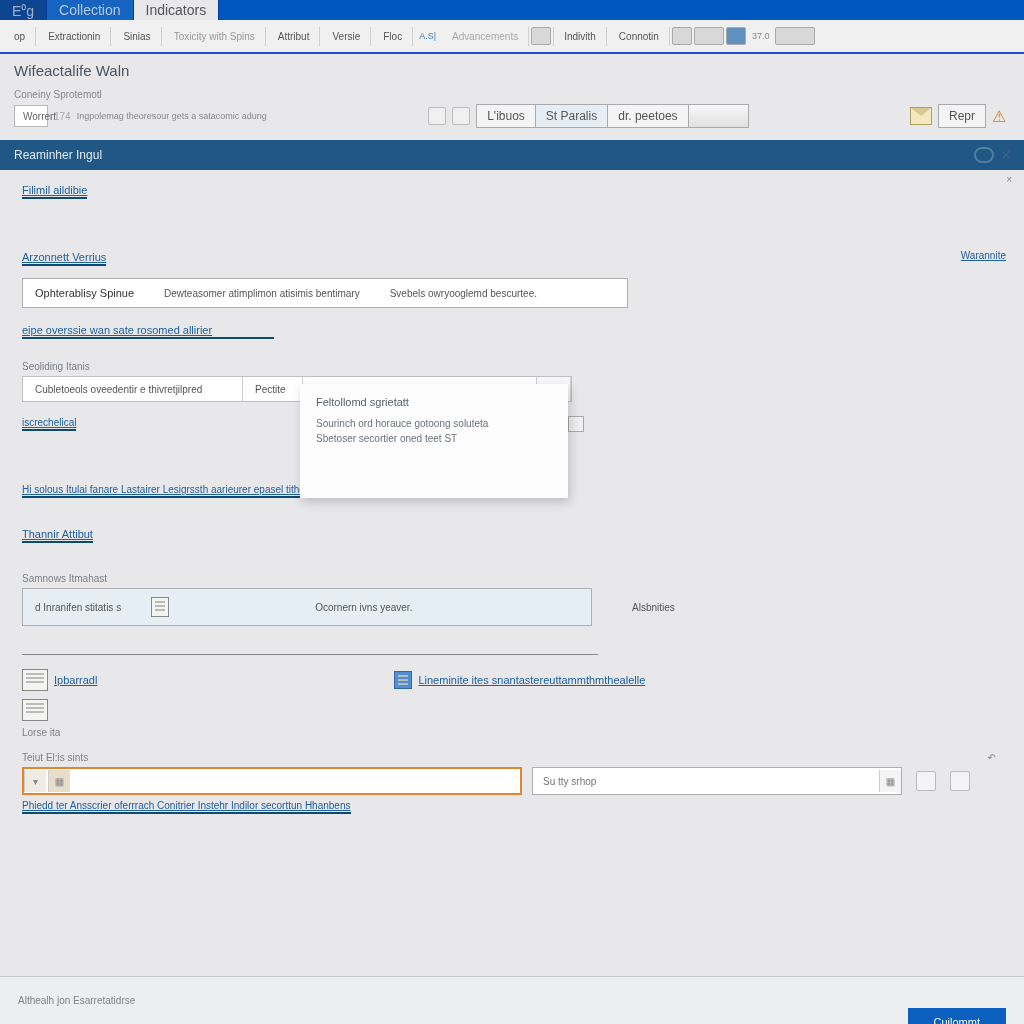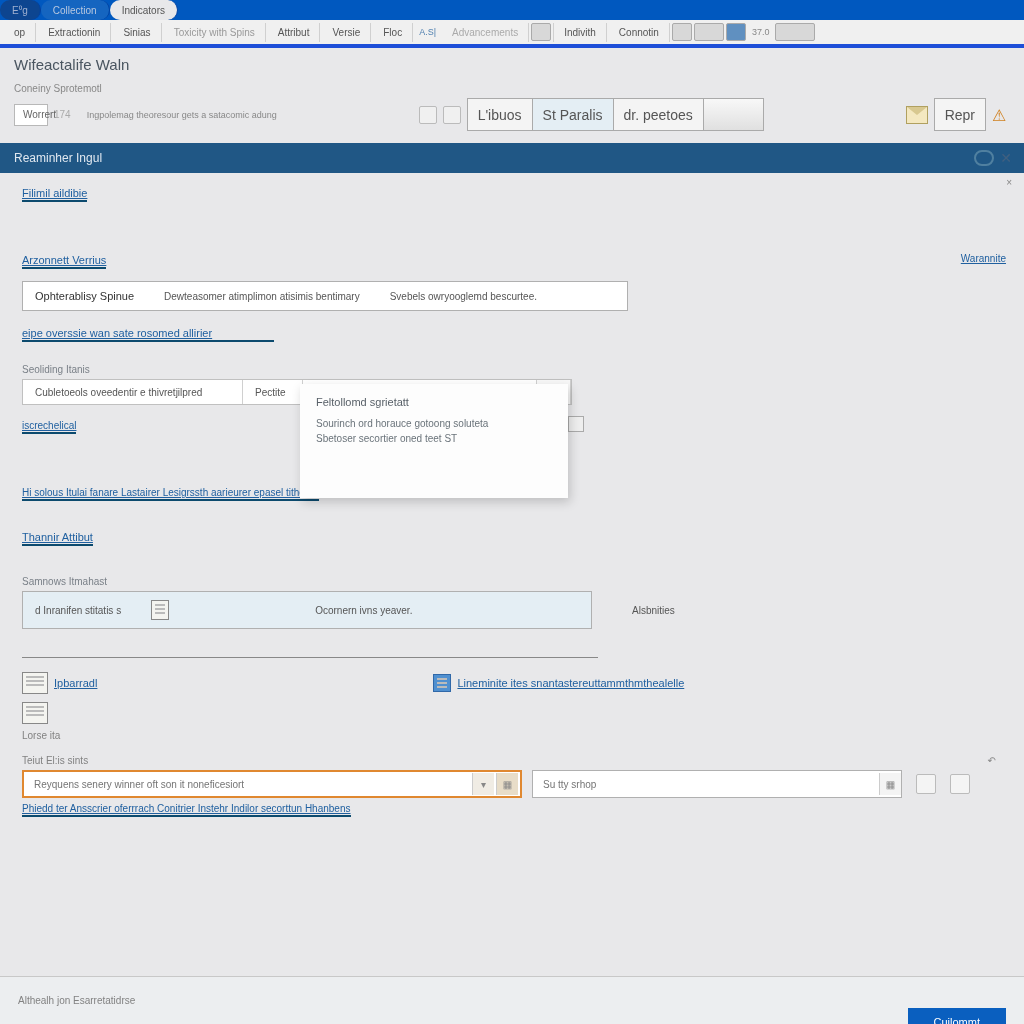--- a/index.html
+++ b/index.html
@@ -1,39 +1,39 @@
 <!DOCTYPE html>
 <html><head>
 <meta charset="utf-8">
 <style>
 * { box-sizing: border-box; margin: 0; padding: 0; font-family: Arial, sans-serif; }
 body { width: 1024px; height: 1024px; background: #e8e8ea; overflow: hidden; position: relative; }
 
 
 .top-bar { background: #0058bf; height: 20px; display: flex; align-items: stretch; }
-.top-tab { padding: 0 12px; font-size: 10px; color: #b8c8e0; display: flex; align-items: center; background: #1565c0; border-right: 1px solid #0040a0; cursor: pointer; border-radius: 10px; }
+.top-tab { padding: 0 12px; font-size: 14px; color: #b8c8e0; display: flex; align-items: center; background: #1565c0; border-right: 1px solid #0040a0; cursor: pointer; }
 .top-tab.first { background: #0d4590; color: #a0b0d0; }
 .top-tab.active { background: #e8e8ea; color: #555; }
 
 
-.toolbar { background: #f0f0f0; height: 28px; display: flex; align-items: center; border-bottom: 4px solid #1d4ed8; padding: 0 4px; gap: 2px; }
+.toolbar { background: #f0f0f0; height: 34px; display: flex; align-items: center; border-bottom: 2px solid #1d4ed8; padding: 0 4px; gap: 2px; }
 .tb-item { font-size: 10px; color: #555; padding: 4px 10px; border-right: 1px solid #d0d0d0; display: flex; align-items: center; gap: 4px; cursor: pointer; }
 .tb-icon-box { width: 20px; height: 18px; background: #d8d8d8; border: 1px solid #aaa; border-radius: 2px; }
 .tb-icon-box.blue { background: #6090c0; }
 .tb-mini { font-size: 9px; color: #888; padding: 0 4px; }
 
 
 .header-area { padding: 8px 14px 12px 14px; }
 .page-title { font-size: 15px; color: #4a5560; margin-bottom: 10px; }
 .sub-label { font-size: 10px; color: #888; margin-bottom: 2px; }
 
 
 .control-row { display: flex; align-items: center; gap: 6px; margin-top: 4px; }
 .ctrl-box { background: #fff; border: 1px solid #b8b8b8; height: 22px; padding: 0 8px; display: flex; align-items: center; font-size: 10px; color: #666; }
-.ctrl-btn { background: #f4f4f4; border: 1px solid #aaa; height: 33px; padding: 0 10px; font-size: 14px; color: #555; display: flex; align-items: center; cursor: pointer; }
+.ctrl-btn { background: #f4f4f4; border: 1px solid #aaa; height: 24px; padding: 0 10px; font-size: 12px; color: #555; display: flex; align-items: center; cursor: pointer; }
 .ctrl-icon { width: 18px; height: 18px; border: 1px solid #bbb; background: #f0f0f0; border-radius: 2px; }
 .ctrl-group { display: flex; gap: 0; }
 .ctrl-group .ctrl-btn:not(:first-child){ border-left:none; }
 .right-tools { margin-left: auto; display: flex; gap: 6px; align-items: center; }
 .envelope-icon { width: 22px; height: 18px; background: #f4e8c0; border: 1px solid #b0a060; position:relative; }
 .envelope-icon:before{content:'';position:absolute;border-left:10px solid transparent;border-right:10px solid transparent;border-top:8px solid #d8c890;left:0;top:0;}
 .warn-icon { width:18px; height:18px; position:relative; }
 .warn-icon:before{content:'⚠';color:#d08020;font-size:16px;}
 
 
@@ -65,21 +65,21 @@
 
 
 .popup { position: absolute; left: 300px; top: 384px; width: 268px; background: #fdfdfd; box-shadow: 2px 4px 10px rgba(0,0,0,0.18); padding: 12px 16px 50px 16px; z-index: 50; }
 .popup-title { font-size: 11px; color: #586068; margin-bottom: 10px; }
 .popup-line { font-size: 10px; color: #6a737a; margin-bottom: 4px; }
 .popup-side { position: absolute; left: 510px; top: 418px; font-size: 10px; color: #4a5056; z-index:49; }
 .popup-side-icon { position:absolute; left:568px; top:416px; width:16px; height:16px; border:1px solid #aaa; background:#eee; z-index:49;}
 
 
 .divider { border-bottom: 1px solid #888; margin: 10px 0 14px 0; }
-.two-col { display: flex; gap: 56px; align-items: center; text-align: center; }
+.two-col { display: flex; gap: 17px; align-items: center; text-align: center; }
 .doc-icon { width: 26px; height: 22px; border: 1px solid #888; background: #f4f4f0; position: relative; display:inline-block; vertical-align:middle; margin-right:6px;}
 .doc-icon.blue{ background:#5090d0; border-color:#3068a8; width:18px; height:18px;}
 .doc-icon:before{content:'';position:absolute;left:3px;top:3px;right:3px;height:2px;background:#bbb;box-shadow:0 4px 0 #bbb,0 8px 0 #bbb;}
 .sec-link { font-size: 11px; color: #2060a0; text-decoration: underline; cursor: pointer; }
 .tiny-label { font-size: 10px; color: #828282; margin: 6px 0 2px 0; }
 .input-row { display: flex; gap: 10px; align-items: center; }
 .orange-input { flex: 1; max-width: 500px; border: 2px solid #e08830; background: #fff; height: 28px; display: flex; align-items: center; position: relative; }
 .orange-input input { border: none; flex: 1; padding: 0 10px; font-size: 10px; color: #666; outline: none; background: transparent; }
 .orange-input .end-icons{ display:flex; gap:2px; padding-right:2px;}
 .end-btn{ width:22px; height:22px; background:#f0ece4; border-left:1px solid #ccc; display:flex;align-items:center;justify-content:center; font-size:10px; color:#888; cursor:pointer;}
@@ -123,21 +123,21 @@
 </div>
 
 <div class="header-area">
   <div class="page-title">Wifeactalife Waln</div>
   <div class="sub-label">Coneiny Sprotemotl</div>
   <div class="control-row">
     <div class="ctrl-box" style="width:34px">
       <span>Worrert</span>
     </div>
     <span style="font-size:10px;color:#aaa">174</span>
-    <span style="font-size:9px;color:#888;margin-left:10px">Ingpolemag theoresour gets a satacomic adung</span>
+    <span style="font-size:9px;color:#888;">Ingpolemag theoresour gets a satacomic adung</span>
     <span class="ctrl-icon" style="margin-left:auto"></span>
     <span class="ctrl-icon"></span>
     <div class="ctrl-group">
       <div class="ctrl-btn">L'ibuos</div>
       <div class="ctrl-btn" style="background:#e4eef4">St Paralis</div>
       <div class="ctrl-btn">dr. peetoes</div>
       <div class="ctrl-btn" style="width:60px;background:linear-gradient(#f8f8f8,#e0e0e0)"></div>
     </div>
     <div class="right-tools">
       <span class="envelope-icon"></span>
@@ -213,21 +213,20 @@
   </div>
 
   <div class="tiny-label">Lorse ita</div>
   <div class="tiny-label" style="margin-top:14px;display:flex;align-items:center">
     <span>Teiut El:is sints</span>
     <span class="reply-arrow">↶</span>
   </div>
 
   <div class="input-row" style="margin-top:4px">
     <div class="orange-input">
-      <input placeholder="Reyquens senery winner oft son it noneficesiort" style="">
       <div class="end-icons">
         <span class="end-btn">▾</span>
         <span class="end-btn" style="background:#e8ddc8">▦</span>
       </div>
     </div>
     <div class="grey-input">
       <input placeholder="Su tty srhop" style="">
       <span class="end-btn" style="background:#f4f4f4">▦</span>
     </div>
     <span class="sm-tool"></span>

